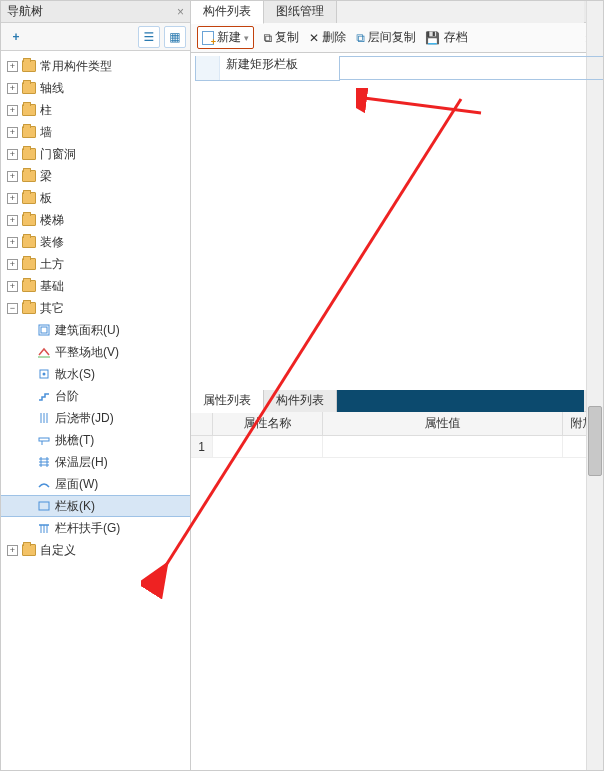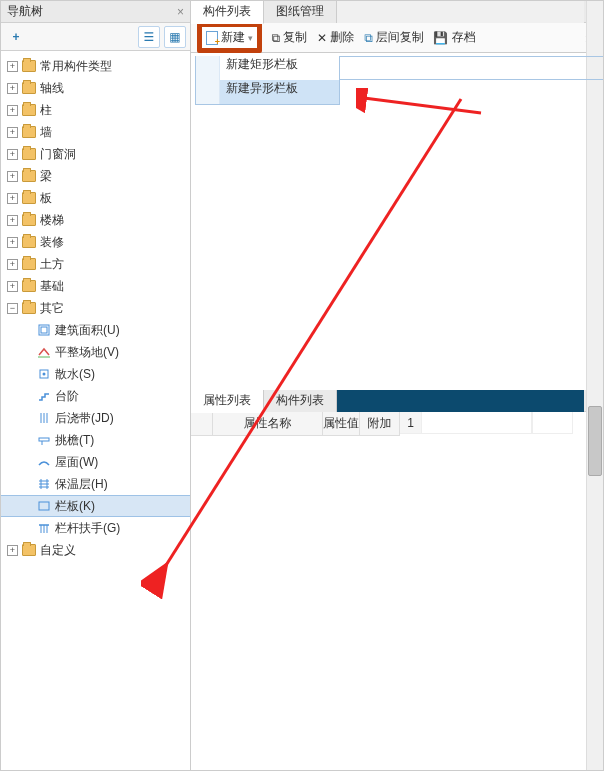--- a/index.html
+++ b/index.html
@@ -19,30 +19,30 @@
 .fold{width:14px;height:12px;background:#f3c266;border:1px solid #c99a3a;border-radius:1px;position:relative}
 .fold::before{content:"";position:absolute;top:-3px;left:0;width:6px;height:3px;background:#f3c266;border:1px solid #c99a3a;border-bottom:none;border-radius:1px 1px 0 0}
 .ic{width:14px;height:14px;display:inline-flex;align-items:center;justify-content:center}
 .right{flex:1;display:flex;flex-direction:column;position:relative}
 .tabs{height:24px;display:flex;border-bottom:1px solid #ccc;background:#f0f0f0}
 .tab{padding:0 12px;display:flex;align-items:center;border-right:1px solid #ccc;background:#eaeaea;color:#555}
 .tab.active{background:#fff;border-bottom:1px solid #fff;margin-bottom:-1px;color:#333;font-weight:400}
 .r-toolbar{height:30px;border-bottom:1px solid #ccc;display:flex;align-items:center;padding:0 6px;gap:10px;background:#fafafa}
 .tbi{display:flex;align-items:center;gap:3px}
 .tbi.dis{color:#aaa}
-.tbi.new{border:5px solid #c2410c;background:#fff;padding:2px 4px;border-radius:2px}
+.tbi.new{border:1px solid #c2410c;background:#fff;padding:2px 4px;border-radius:2px}
 .drop{width:590px;display:flex;position:absolute;top:55px;left:4px;z-index:10}
 .dd-menu{width:145px;background:#fff;border:1px solid #a8c6e4;border-top:none}
 .dd-item{height:24px;display:flex;padding-left:30px;position:relative}
 .dd-item:first-child{border-bottom:0}
 .dd-item.hl{background:#cfe3f6}
 .dd-gutter{position:absolute;left:0;top:0;bottom:0;width:24px;background:#eef5fb;border-right:1px solid #dbe8f5}
 .search{flex:1;height:24px;border:1px solid #a8c6e4;border-left:none;display:flex;align-items:center;padding:0 6px}
 .main-list{flex:1;background:#fff}
-.prop{height:358px;display:flex;flex-direction:row}
+.prop{height:358px;display:flex;flex-direction:column}
 .prop-tabs{height:24px;display:flex;border-bottom:1px solid #ccc;background:#0c4a6e}
 .grid-hdr{display:flex;height:24px;background:#f5f5f5;border-bottom:1px solid #ddd}
 .gh{border-right:1px solid #ddd;display:flex;align-items:center;justify-content:center;color:#555}
 .gc-rownum{width:22px}
 .gc-name{width:110px}
 .gc-val{flex:1}
 .gc-add{width:40px}
 .grid-row{display:flex;height:22px;border-bottom:1px solid #eee}
 .grc{border-right:1px solid #eee;display:flex;align-items:center;justify-content:center;background:#fff}
 .grc.rownum{background:#f5f5f5;color:#888}
@@ -185,37 +185,37 @@
           <svg width="14" height="14">
             <rect x="2" y="5" width="10" height="3" fill="none" stroke="#4a90d9"></rect>
             <line x1="5" y1="8" x2="5" y2="12" stroke="#4a90d9"></line>
           </svg>
         </span>
         <span>挑檐(T)</span>
       </div>
     <div class="tn d2">
         <span class="ic">
           <svg width="14" height="14">
-            <path d="M2 10 Q7 4 12 10" fill="none" stroke="#4a90d9" stroke-width="1.5"></path>
-          </svg>
-        </span>
-        <span>屋面(W)</span>
-      </div>
-    <div class="tn d2">
-        <span class="ic">
-          <svg width="14" height="14">
             <line x1="2" y1="4" x2="12" y2="4" stroke="#4a90d9"></line>
             <line x1="2" y1="7" x2="12" y2="7" stroke="#4a90d9"></line>
             <line x1="2" y1="10" x2="12" y2="10" stroke="#4a90d9"></line>
             <line x1="4" y1="2" x2="4" y2="12" stroke="#4a90d9"></line>
             <line x1="10" y1="2" x2="10" y2="12" stroke="#4a90d9"></line>
           </svg>
         </span>
         <span>保温层(H)</span>
       </div>
+    <div class="tn d2">
+        <span class="ic">
+          <svg width="14" height="14">
+            <path d="M2 10 Q7 4 12 10" fill="none" stroke="#4a90d9" stroke-width="1.5"></path>
+          </svg>
+        </span>
+        <span>屋面(W)</span>
+      </div>
     <div class="tn d2 sel">
         <span class="ic">
           <svg width="14" height="14">
             <rect x="2" y="3" width="10" height="8" fill="none" stroke="#4a90d9"></rect>
           </svg>
         </span>
         <span>栏板(K)</span>
       </div>
     <div class="tn d2">
         <span class="ic">
@@ -271,24 +271,20 @@
         <span>存档</span>
       </div>
     <span class="r-chev">»</span>
   </div>
 
   <div class="drop">
     <div class="dd-menu">
       <div class="dd-item">
           <span class="dd-gutter"></span>
           <span>新建矩形栏板</span>
-        </div>
-      <div class="dd-item hl">
-          <span class="dd-gutter"></span>
-          <span>新建异形栏板</span>
         </div>
     </div>
     <div class="search"></div>
   </div>
 
   <div class="main-list"></div>
 
   <div class="panel-hdr" style="padding:0">
     <div class="prop-tabs" style="border:none;flex:1;height:22px">
       <div class="tab active">

